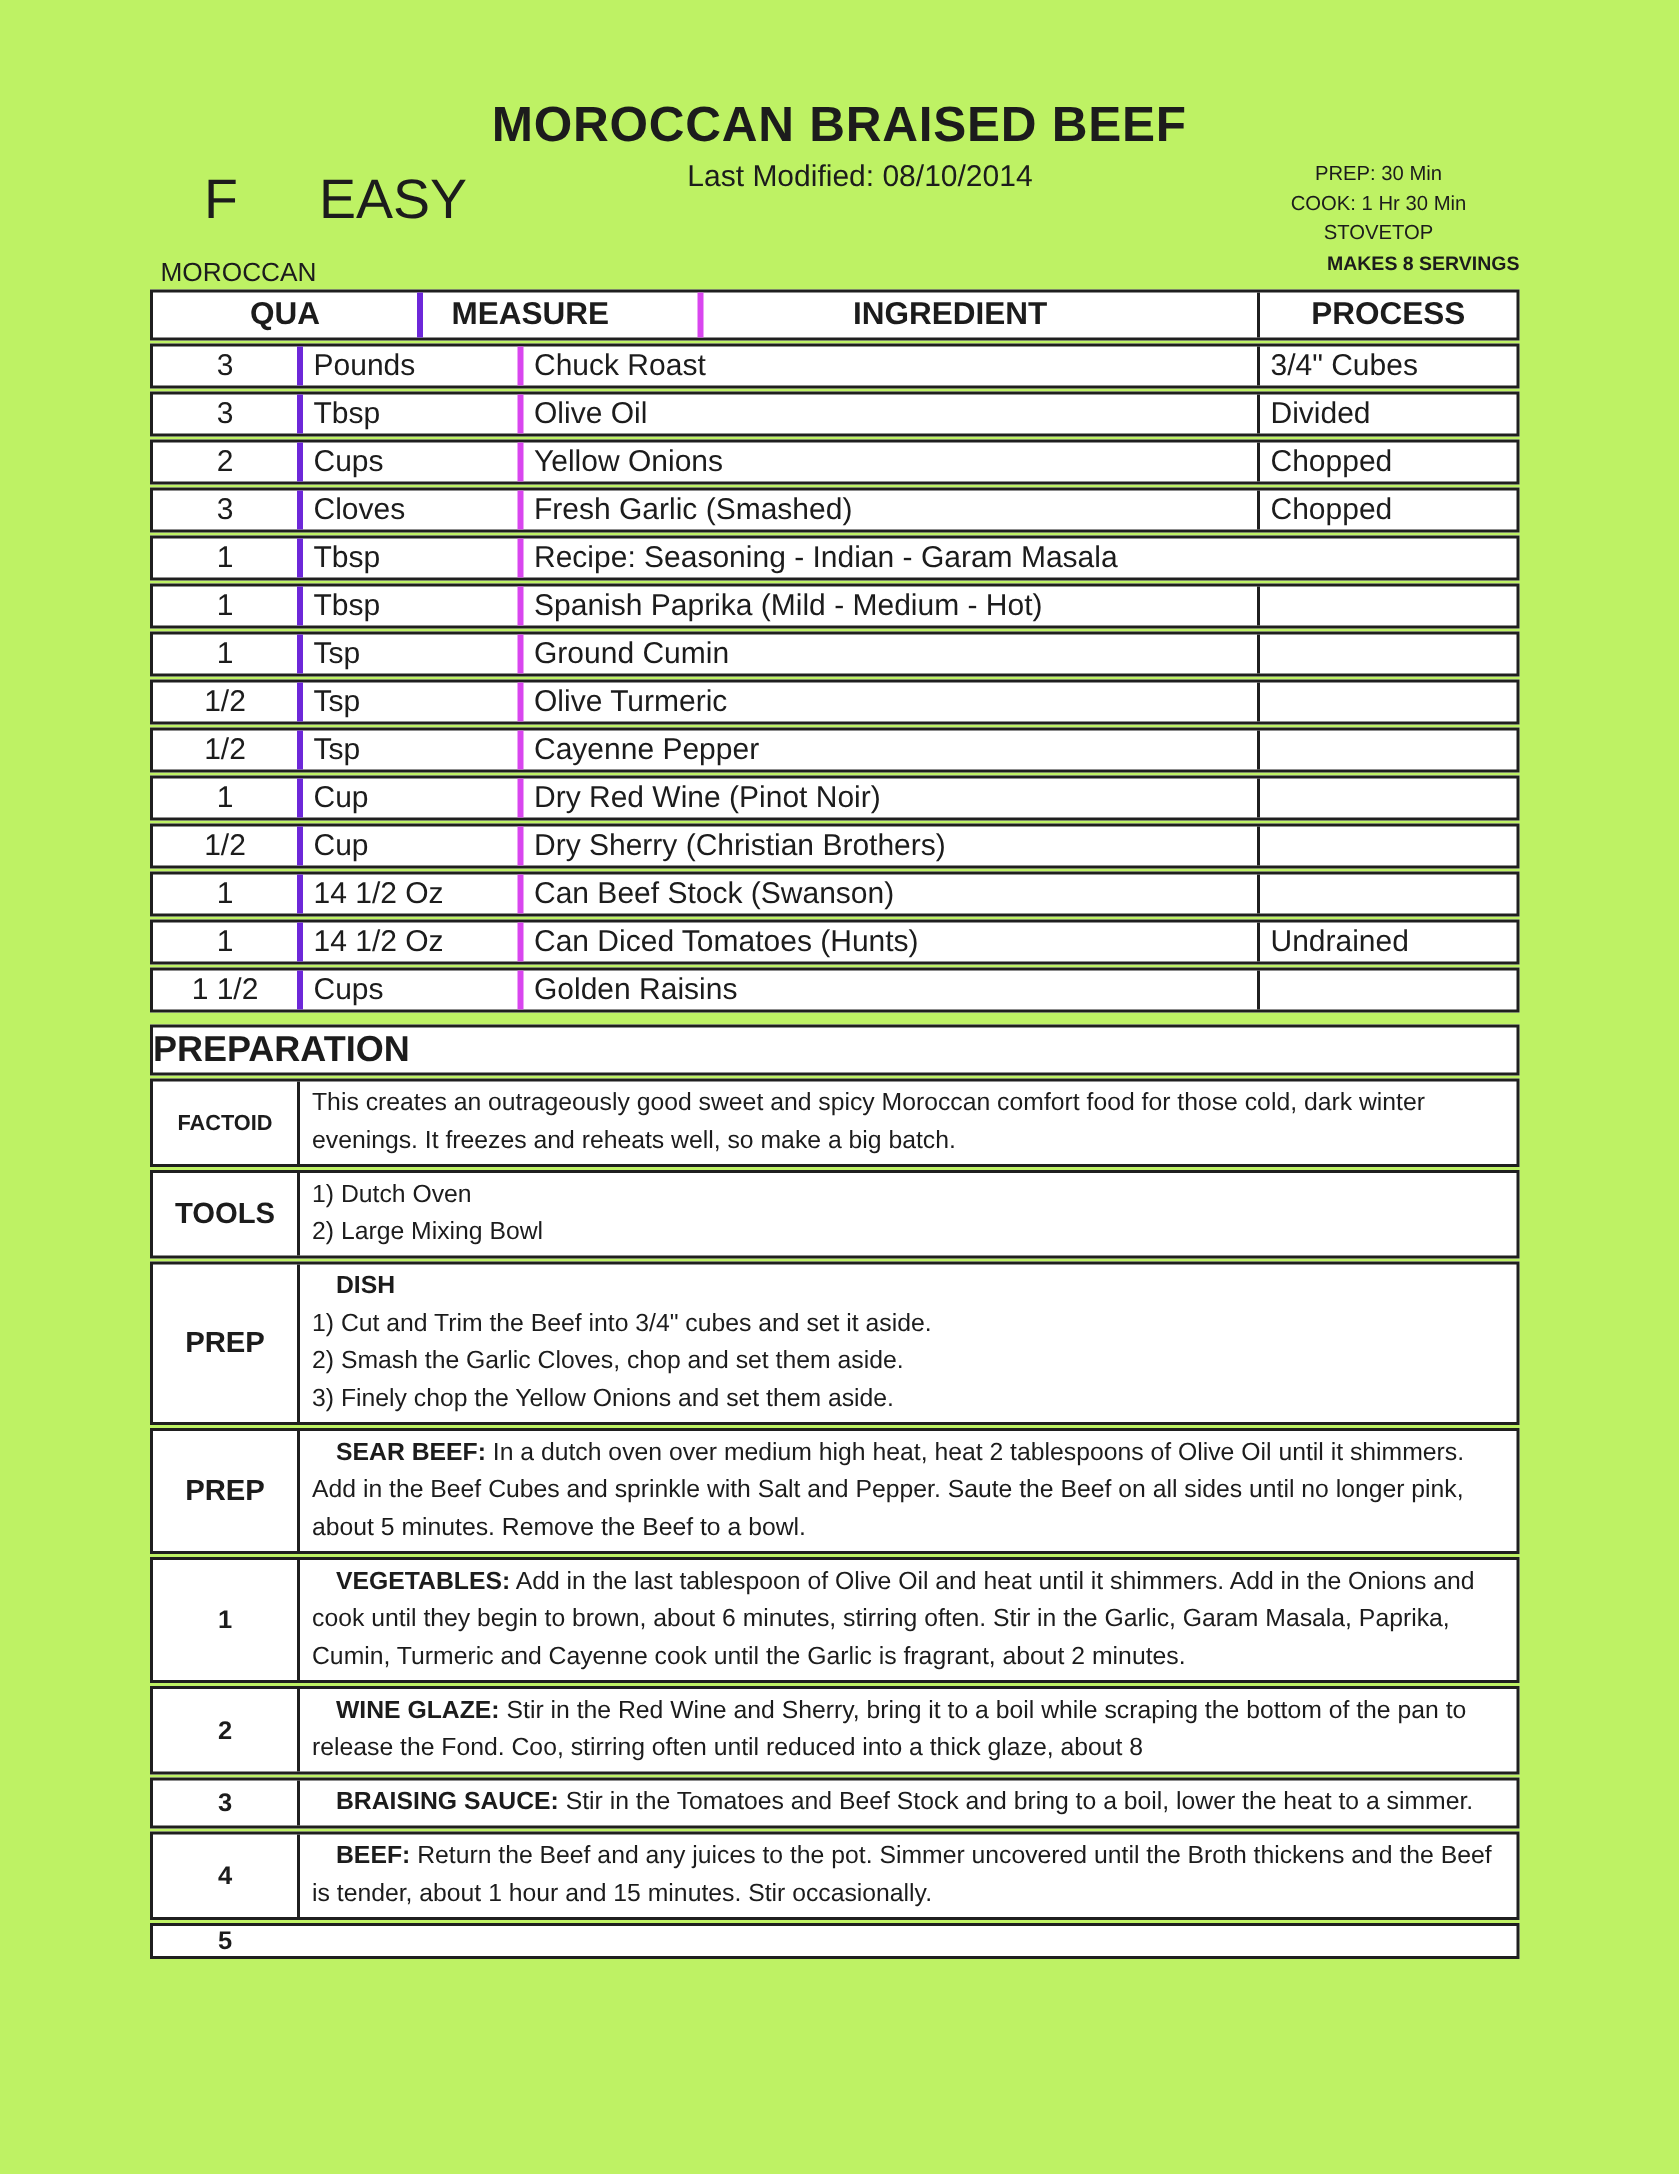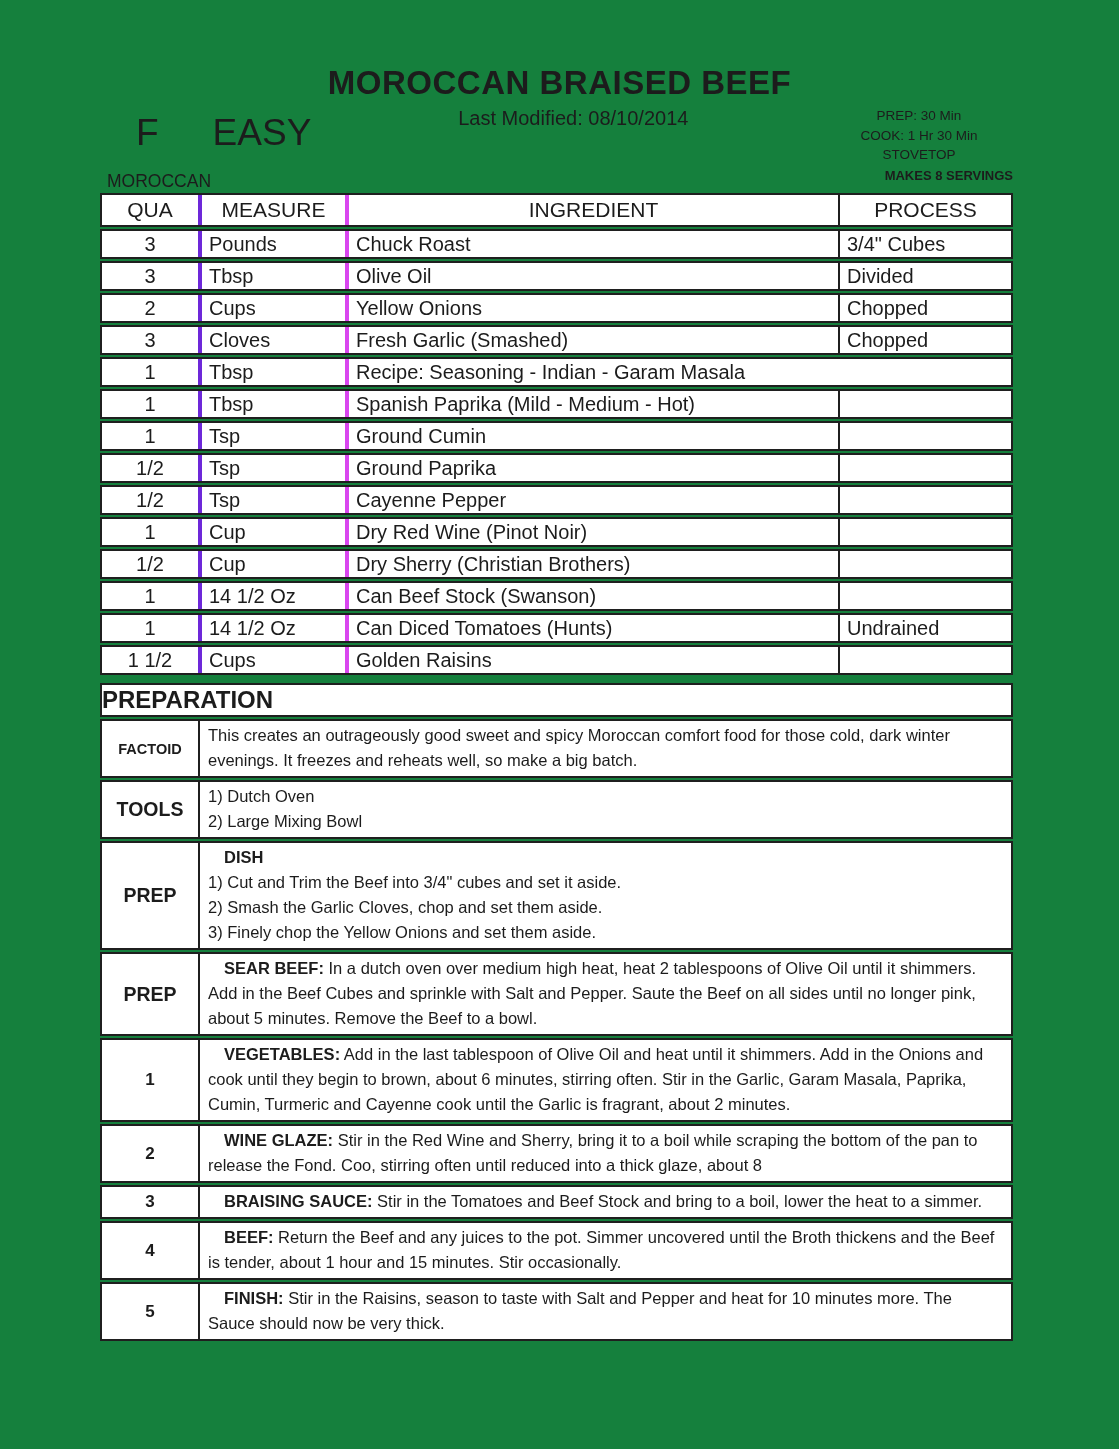--- a/index.html
+++ b/index.html
@@ -1,37 +1,37 @@
 <!DOCTYPE html>
 <html><head>
 <meta charset="utf-8">
 <style>
   html,body{margin:0;padding:0;background:#ffffff;}
   body{width:1119px;height:1449px;font-family:"Liberation Sans", sans-serif;color:#1c1c1c;
        -webkit-font-smoothing:antialiased;}
-  .page{position:relative;width:1119px;height:1449px;background:#15803d;overflow:hidden;}
+  .page{position:relative;width:1119px;height:1449px;background:#bef264;overflow:hidden;}
 
   
   .title{position:absolute;top:64px;left:0;width:100%;text-align:center;
          font-size:33px;font-weight:bold;letter-spacing:0.5px;}
   .lastmod{position:absolute;top:107px;left:50%;transform:translateX(-44%);
            font-size:20px;}
   .flagline{position:absolute;top:112px;left:136px;display:flex;gap:54px;
             font-size:37px;font-weight:400;}
   .meta{position:absolute;top:106px;right:110px;width:180px;text-align:center;
         font-size:13.5px;line-height:19.5px;}
   .cuisine{position:absolute;top:171px;left:107px;font-size:17.5px;}
   .servings{position:absolute;top:168px;right:106px;font-size:13px;font-weight:bold;}
 
   
   .tables{position:absolute;top:193px;left:100px;width:913px;}
   .row{display:flex;border:2px solid #1f1f1f;background:#fff;box-sizing:border-box;}
   .row + .row{margin-top:2px;}
-  .ing-head .cell{font-weight:normal;font-size:21px;justify-content:center;
-                  height:30px;}
+  .ing-head .cell{font-weight:bold;font-size:21px;justify-content:center;
+                  height:30px;margin-left:40px;}
   .cell{display:flex;align-items:center;box-sizing:border-box;overflow:hidden;
         white-space:nowrap;}
   .ing-row .cell{height:26px;font-size:20px;}
   .c-qua{width:96px;justify-content:center;}
   .c-measure{width:147px;padding-left:7px;border-left:4px solid #6d28d9;}
   .c-ing{flex:1;padding-left:7px;border-left:4px solid #d946ef;}
   .c-proc{width:173px;padding-left:7px;border-left:2px solid #1f1f1f;}
   .ing-head .c-measure,.ing-head .c-ing,.ing-head .c-proc{padding-left:0;}
 
   .prep-table{margin-top:8px;}
@@ -122,21 +122,21 @@
   <div class="row ing-row">
     <div class="cell c-qua">1</div>
     <div class="cell c-measure">Tsp</div>
     <div class="cell c-ing">Ground Cumin</div>
     <div class="cell c-proc"></div>
   </div>
 
   <div class="row ing-row">
     <div class="cell c-qua">1/2</div>
     <div class="cell c-measure">Tsp</div>
-    <div class="cell c-ing">Ground Paprika</div>
+    <div class="cell c-ing">Olive Turmeric</div>
     <div class="cell c-proc"></div>
   </div>
 
   <div class="row ing-row">
     <div class="cell c-qua">1/2</div>
     <div class="cell c-measure">Tsp</div>
     <div class="cell c-ing">Cayenne Pepper</div>
     <div class="cell c-proc"></div>
   </div>
 
@@ -236,21 +236,18 @@
 
   <div class="row">
     <div class="step-label num">4</div>
     <div class="step-body">
             <div class="pline"><b>BEEF:</b> Return the Beef and any juices to the pot. Simmer uncovered until the Broth thickens and the Beef is tender, about 1 hour and 15 minutes. Stir occasionally.</div>
           </div>
   </div>
 
   <div class="row">
     <div class="step-label num">5</div>
-    <div class="step-body">
-            <div class="pline"><b>FINISH:</b> Stir in the Raisins, season to taste with Salt and Pepper and heat for 10 minutes more. The Sauce should now be very thick.</div>
-          </div>
   </div>
 
 </div>
 
   </div>
 </div>
 
 </body></html>

